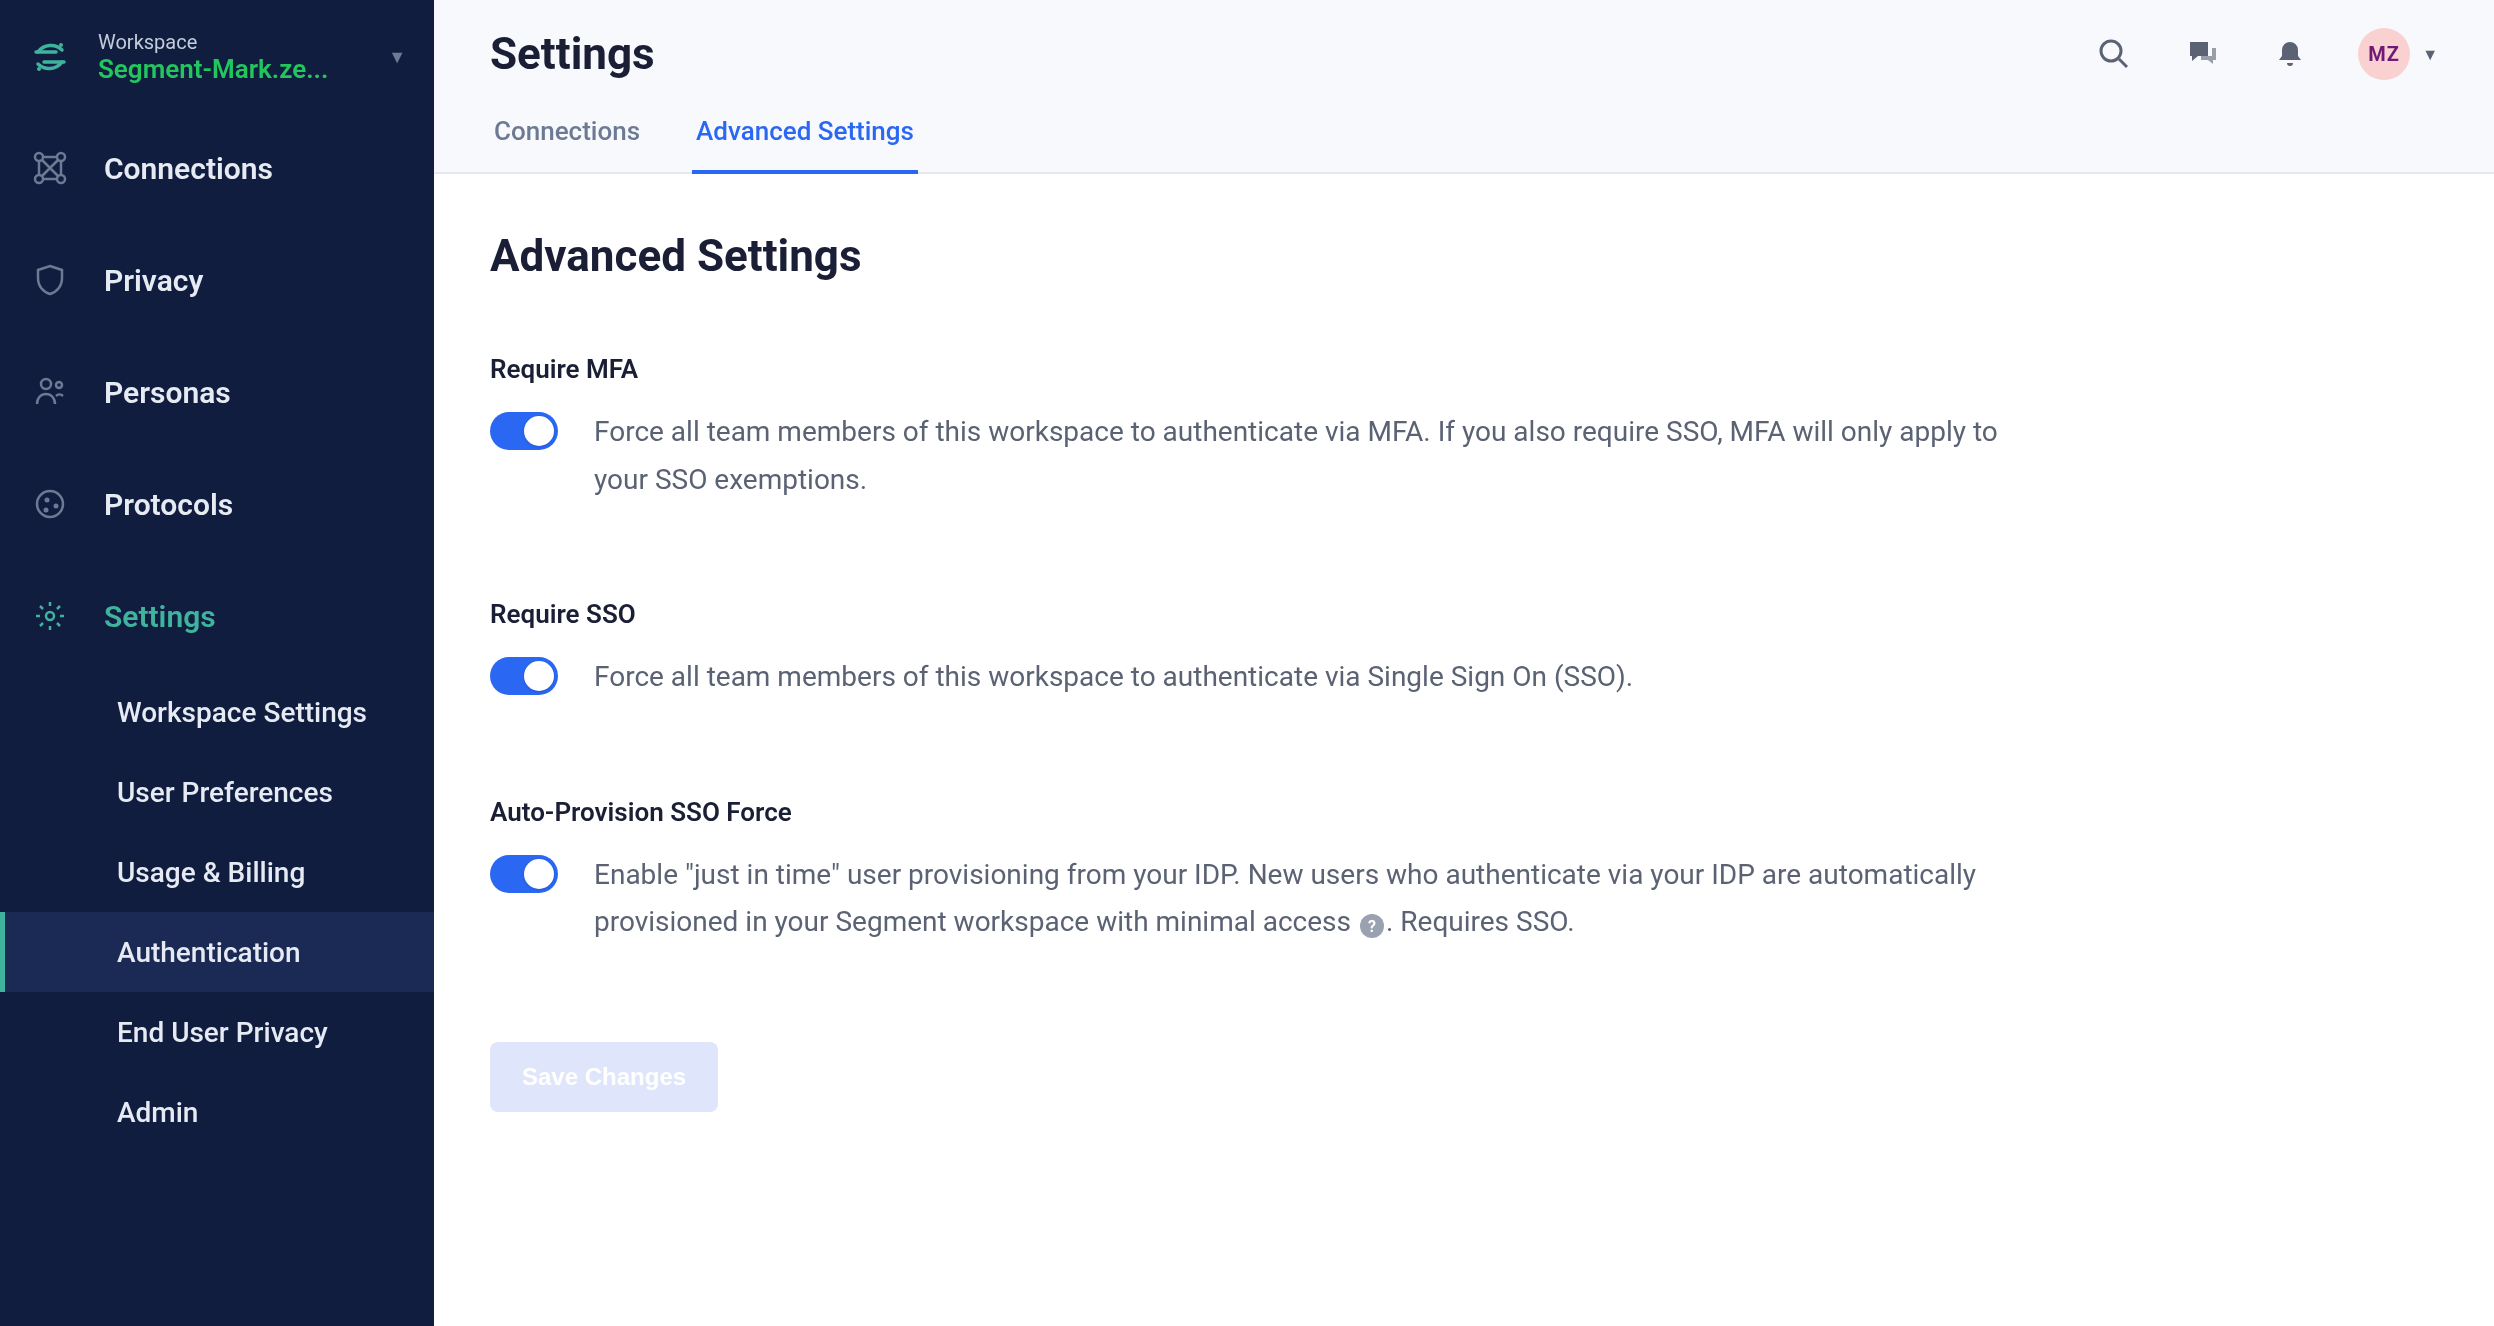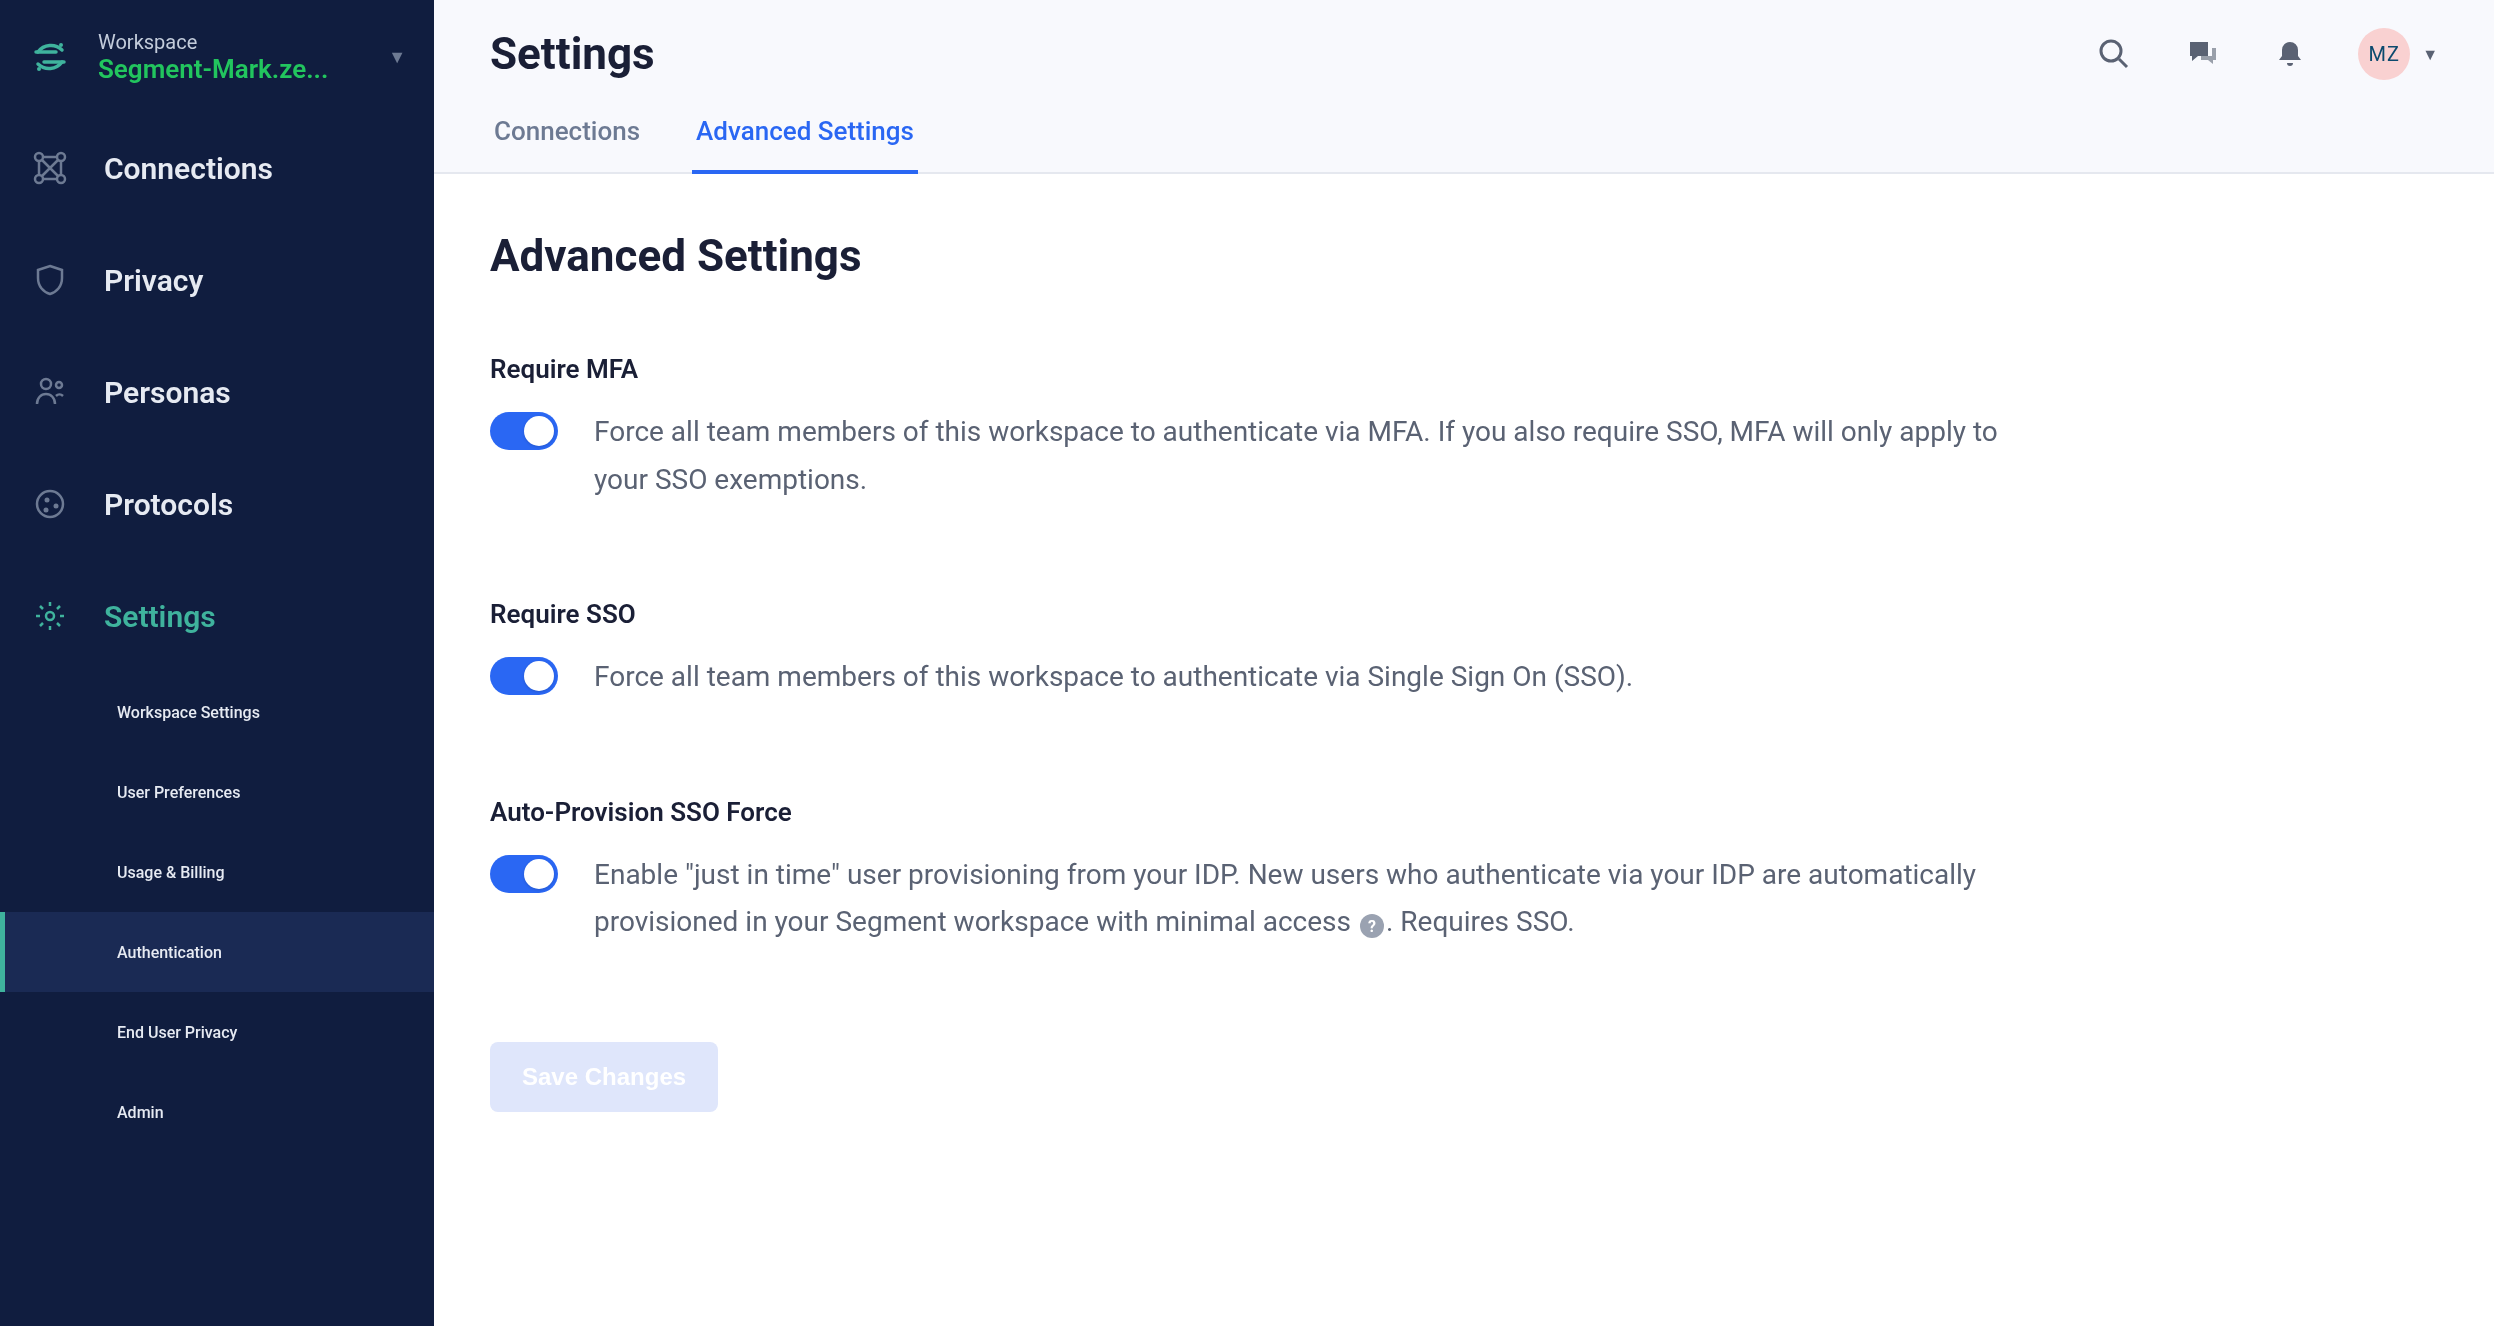--- a/index.html
+++ b/index.html
@@ -120,21 +120,21 @@
       flex-direction: column;
     }
     
     .subnav-item {
       display: flex;
       align-items: center;
       padding: 0 28px 0 112px;
       height: 80px;
       cursor: pointer;
       color: #e6eaf2;
-      font-size: 16px;
+      font-size: 28px;
       font-weight: 500;
       border-left: 5px solid transparent;
     }
     
     .subnav-item.active {
       background: #1a2a54;
       border-left-color: #3fb39d;
     }
     
     
@@ -179,26 +179,26 @@
       justify-content: center;
       color: #5a6273;
       cursor: pointer;
     }
     
     .avatar {
       width: 52px;
       height: 52px;
       border-radius: 50%;
       background: #f9d1d1;
-      color: #0c4a6e;
+      color: #701a75;
       display: flex;
       align-items: center;
       justify-content: center;
       font-size: 20px;
-      font-weight: 400;
+      font-weight: 700;
       letter-spacing: 1px;
     }
     
     .avatar-wrapper {
       display: flex;
       align-items: center;
       gap: 12px;
       cursor: pointer;
     }
     

